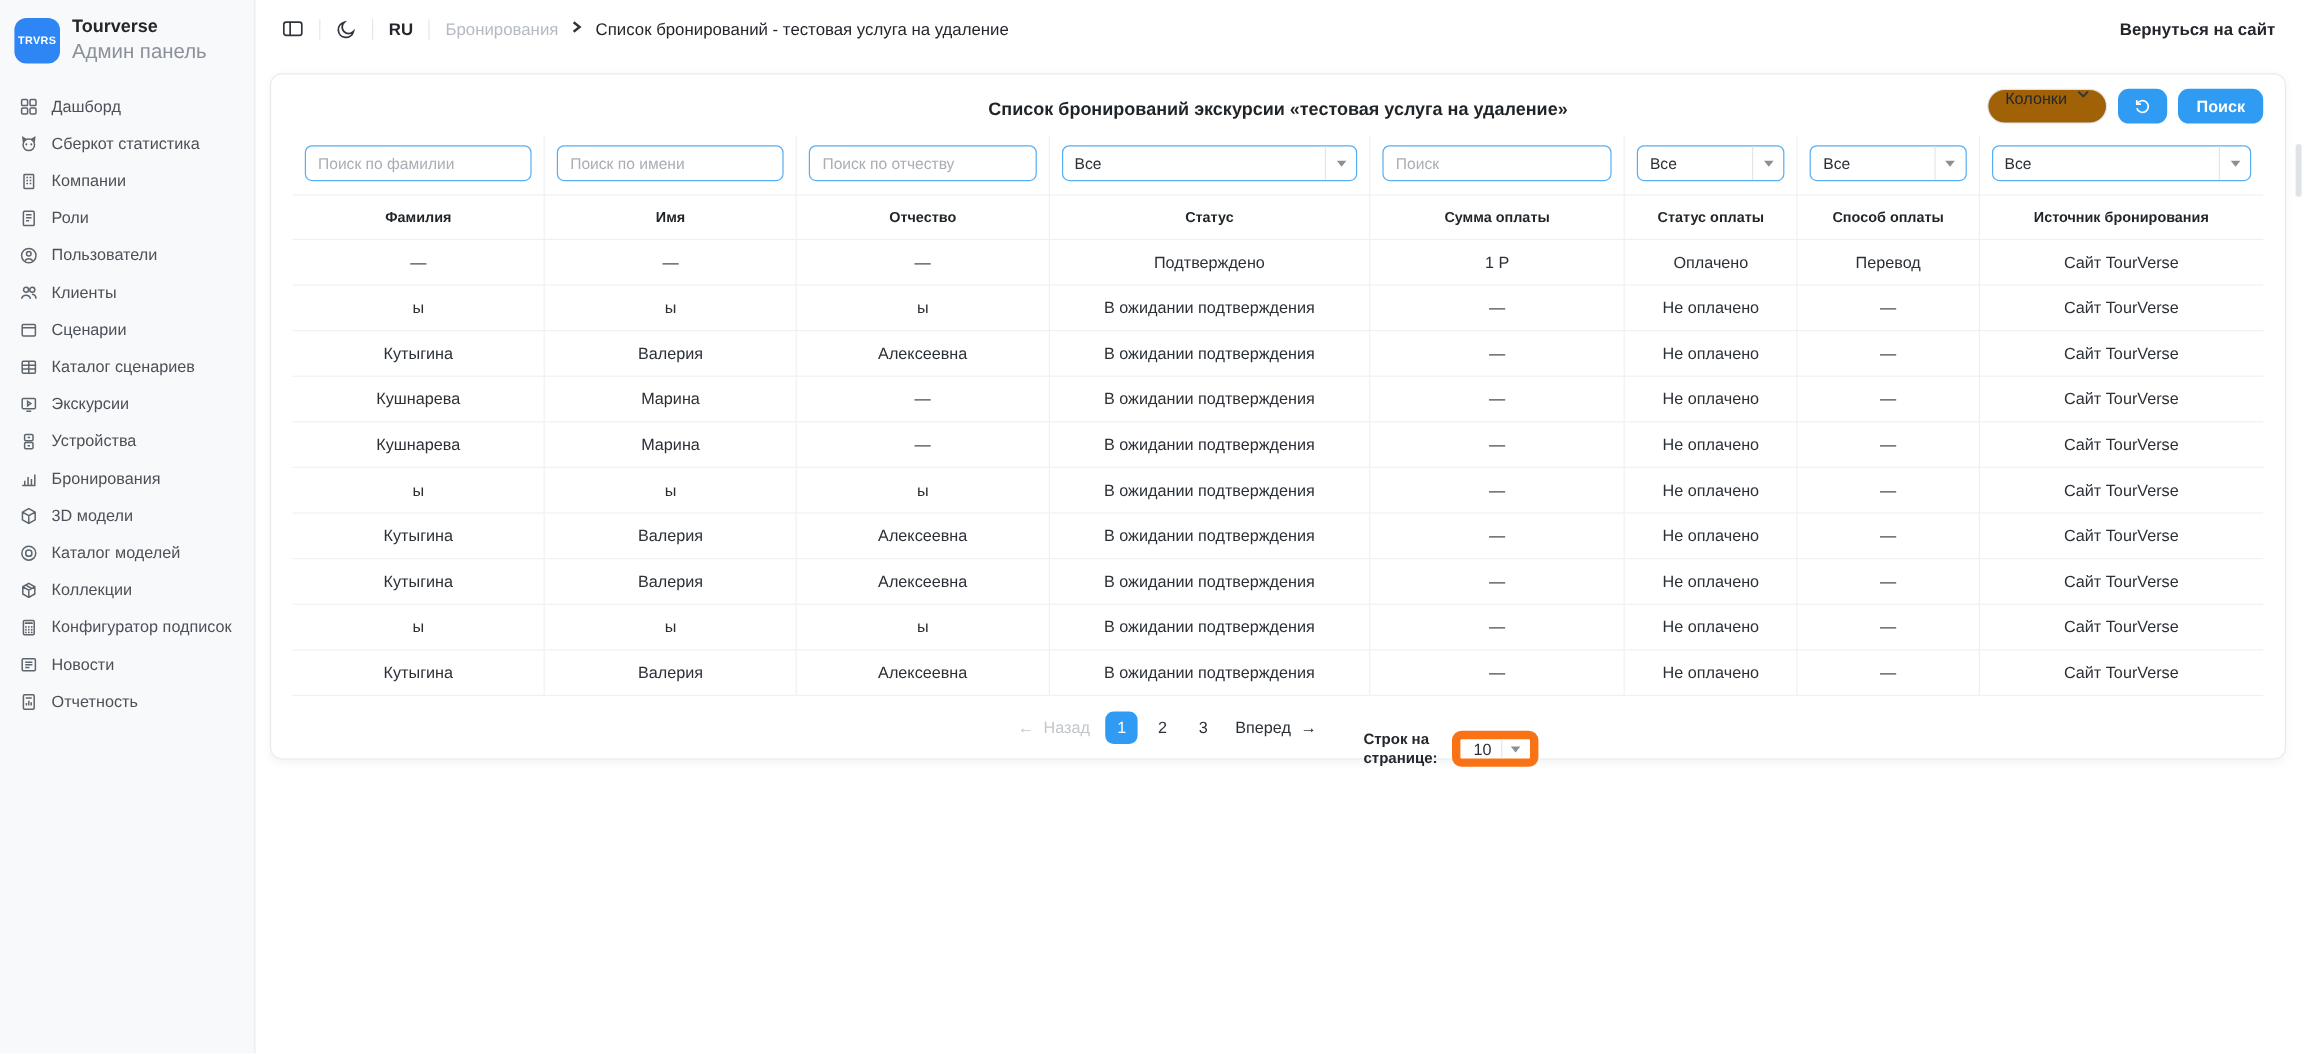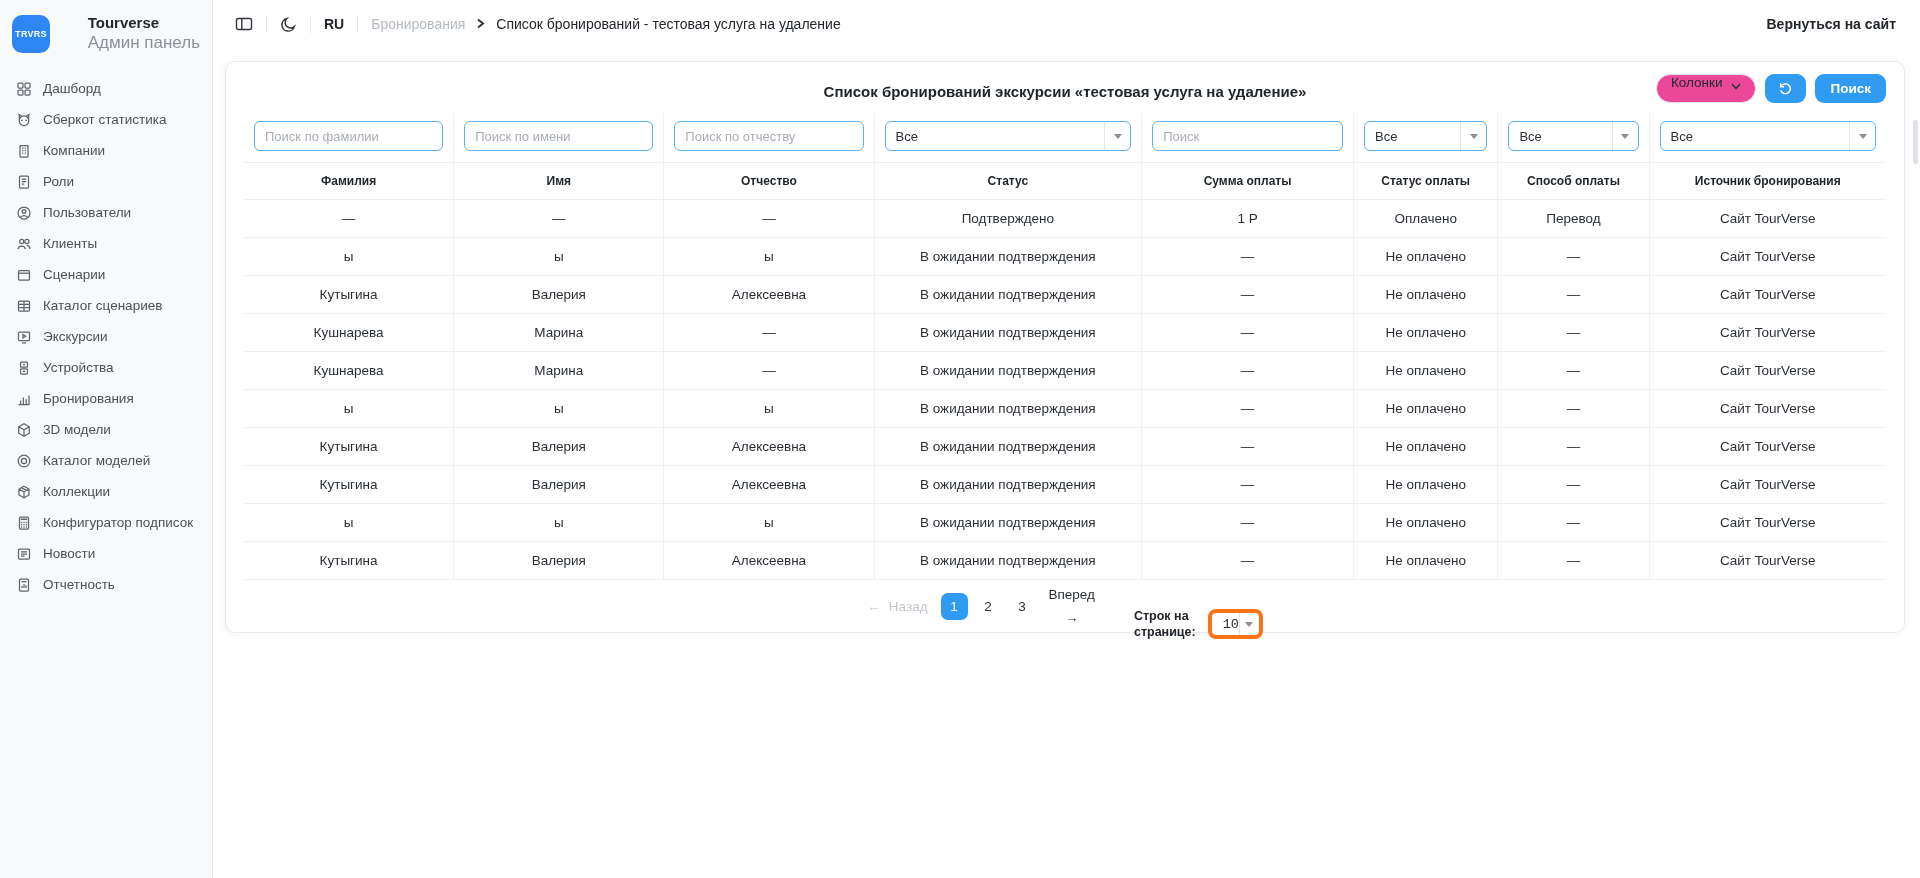--- a/index.html
+++ b/index.html
@@ -5,21 +5,21 @@
   * { box-sizing: border-box; margin: 0; padding: 0; }
   html,body { width:1920px; height:878px; overflow:hidden; }
   body {
     font-family: "Liberation Sans", sans-serif;
     background:#ffffff; color:#262b30; display:flex;
   }
   :root { --accent:#2f9bf3; --logo:#2e86f5; --fborder:#57aef2; --line:#eef0f3; --rowline:#f0f1f4; }
 
   
   .sidebar { width:213px; flex:0 0 213px; background:#f8f9fa; border-right:1px solid #e7e9ec; padding-top:10px; }
-  .logo-row { display:flex; align-items:center; padding:4px 12px 10px; cursor:pointer;justify-content:space-between; }
+  .logo-row { display:flex; align-items:center; gap:10px; padding:4px 12px 10px; cursor:pointer; }
   .logo-badge { width:38px; height:38px; border-radius:10px; background:var(--logo); color:#fff;
     font-size:9px; font-weight:700; display:flex; align-items:center; justify-content:center; letter-spacing:.3px; }
   .logo-title { font-size:15px; font-weight:700; color:#23272c; }
   .logo-sub { font-size:17px; color:#8b9198; margin-top:2px; }
   .nav { margin-top:10px; }
   .nav-item { display:flex; align-items:center; gap:11px; height:31px; padding:0 16px;
     font-size:13.5px; color:#4b5158; cursor:pointer; white-space:nowrap; overflow:hidden; }
   .nav-item svg { width:16px; height:16px; stroke:#5d656d; fill:none; stroke-width:1.25; flex:0 0 16px; }
 
   
@@ -37,22 +37,22 @@
   .tabs { display:flex; gap:9px; padding:8px 22px 0; }
   .tab { background:#fff; border:1px solid #dfe2e6; border-radius:6px; height:28px; padding:0 13px;
     font-size:13.5px; color:#23272c; cursor:pointer; font-family:inherit; }
 
   .page { padding:13px 15px 0 12px; flex:1; }
   .card { background:#fff; border:1px solid #e8eaee; border-radius:10px;
     box-shadow:0 2px 8px rgba(28,40,58,.05); padding:12px 18px 0; }
   .card-head { position:relative; height:34px; display:flex; align-items:center; justify-content:center; }
   .card-title { font-size:15px; font-weight:700; color:#1f2428; }
   .card-actions { position:absolute; right:0; top:0; display:flex; gap:9px; align-items:center; }
-  .btn-columns { height:29px; border:1px solid #e1e4e8; background:#ec4899; border-radius:15px;
-    display:flex; align-items:flex-end; gap:9px; padding:12px 14px; font-size:13.5px; color:#23272c;
+  .btn-columns { height:29px; border:1px solid #e1e4e8; background:#a16207; border-radius:15px;
+    display:flex; align-items:flex-start; gap:9px; padding:0 14px; font-size:13.5px; color:#23272c;
     cursor:pointer; font-family:inherit; }
   .btn-columns svg { stroke:#30353b; fill:none; stroke-width:1.6; }
   .btn-refresh { width:41px; height:29px; border:none; border-radius:9px; background:var(--accent);
     display:flex; align-items:center; justify-content:center; cursor:pointer; }
   .btn-refresh svg { stroke:#fff; fill:none; stroke-width:1.5; }
   .btn-search { height:29px; border:none; border-radius:9px; background:var(--accent); color:#fff;
     padding:0 15px; font-size:13.5px; font-weight:600; cursor:pointer; font-family:inherit; }
 
   
   table.grid { width:100%; border-collapse:separate; border-spacing:0; margin-top:5px; }
@@ -69,29 +69,29 @@
     display:flex; align-items:center; justify-content:center; }
   .tri { width:0; height:0; border:4px solid transparent; border-top:5px solid #8a9097; margin-top:4px; }
   .header-row th { padding:11px 6px; font-size:12px; font-weight:700; color:#1f2428;
     border-bottom:1px solid var(--line); }
   tbody td { height:38px; font-size:13.5px; color:#2b3036; border-bottom:1px solid var(--rowline); padding:0 6px; }
 
   
   .pagination { display:flex; align-items:center; justify-content:center; gap:13px; height:52px; }
   .pg-prev, .pg-next { display:flex; align-items:center; gap:8px; font-size:13.5px; cursor:pointer; }
   .pg-prev { color:#c2c7cc; }
-  .pg-next { color:#2b3036;flex-direction:column; }
+  .pg-next { color:#2b3036; }
   .pg-pages { display:flex; gap:7px; }
   .pg-page { min-width:27px; height:27px; border-radius:7px; display:flex; align-items:center;
     justify-content:center; font-size:13.5px; color:#2b3036; cursor:pointer; }
   .pg-page.active { background:var(--accent); color:#fff; }
   .rpp { display:flex; align-items:center; gap:12px; margin-left:26px;margin-top:36px; }
   .rpp-label { font-size:12.5px; font-weight:700; color:#23272c; line-height:1.3; text-align:left; }
-  .rpp-select { width:55px; height:30px; border:4px solid #f97316; border-radius:8px; background:#fff;
-    display:flex; align-items:center; cursor:pointer;font-family:Liberation Mono, monospace; }
+  .rpp-select { width:72px; height:30px; border:7px solid #f97316; border-radius:8px; background:#fff;
+    display:flex; align-items:center; cursor:pointer; }
   .rpp-select .val { flex:1; text-align:left; padding-left:11px; font-size:13.5px; color:#2b3036; }
   .rpp-select .arr-box { width:24px; align-self:stretch; border-left:1px solid #e4e7ea;
     display:flex; align-items:center; justify-content:center; }
 
   .scroll-thumb { position:fixed; right:2px; top:120px; width:5px; height:44px; background:#dfe3e7; border-radius:3px; }
 </style>
 </head>
 <body>
 
 <aside class="sidebar">

